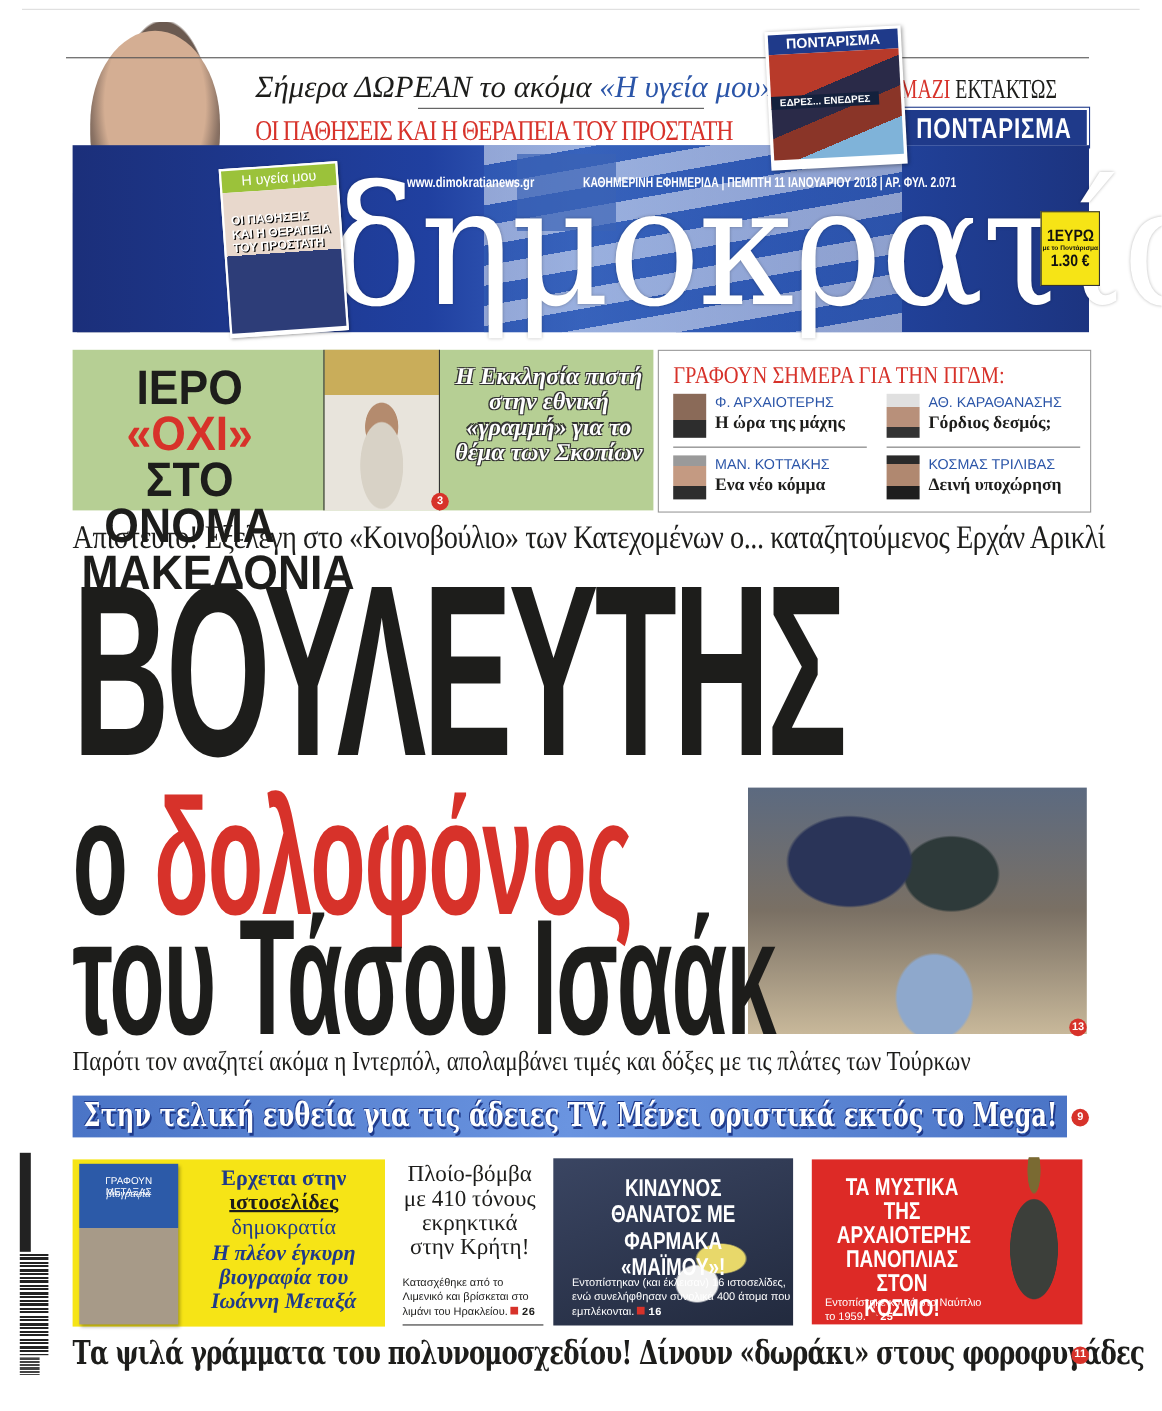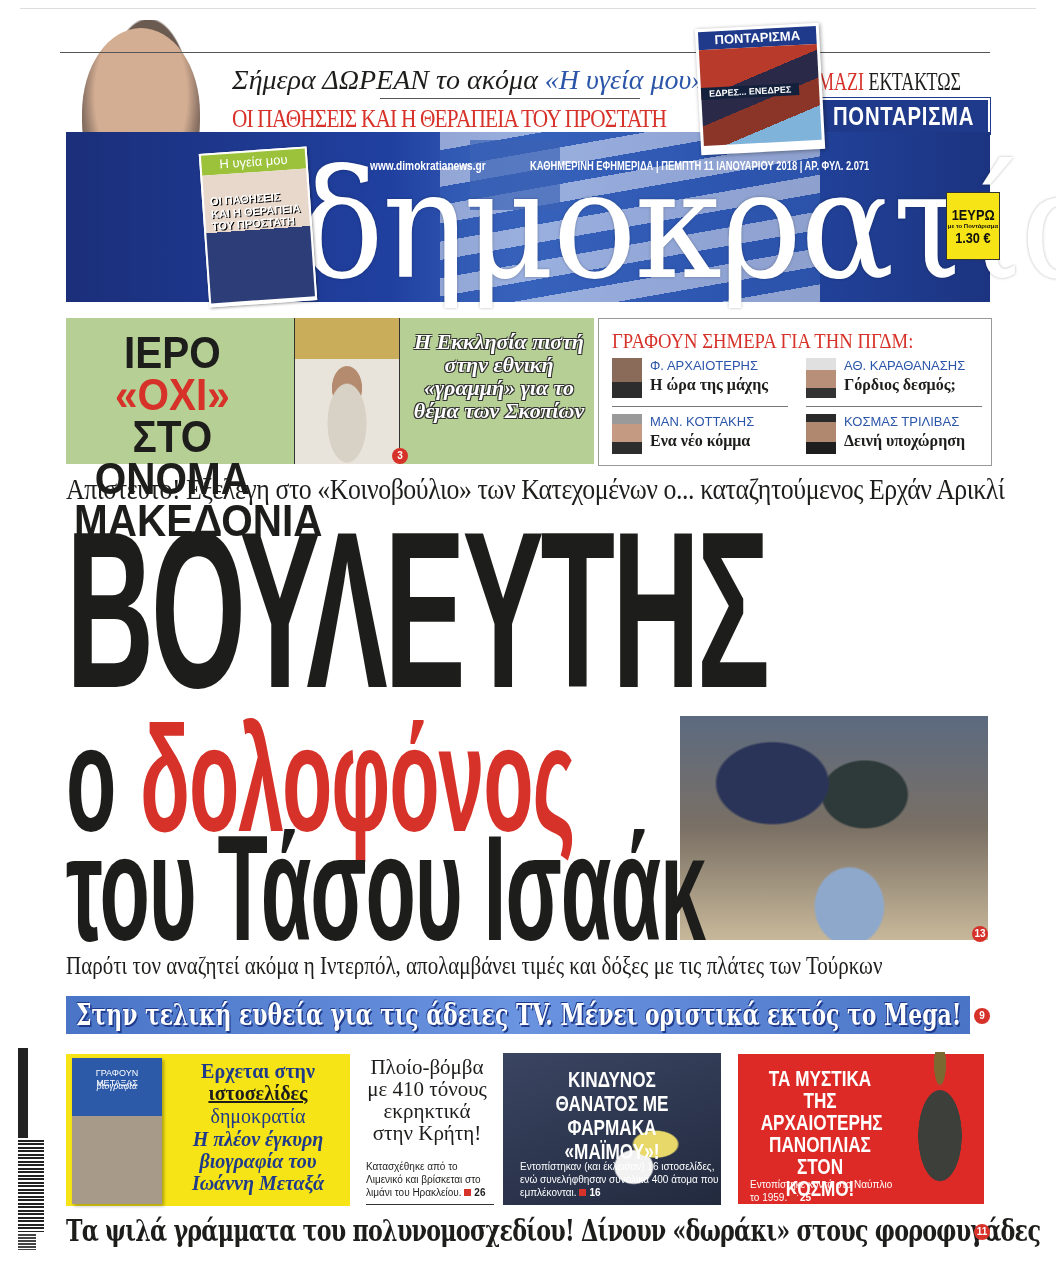--- a/index.html
+++ b/index.html
@@ -77,21 +77,21 @@
   .book-sub{left:74px;top:1080px;width:86px;font-family:Liberation Serif, serif;font-style:italic;font-size:10px;color:#fff;text-align:center;}
   .yb-text{left:170px;top:1060px;width:176px;text-align:center;font-family:"Liberation Serif",serif;color:#1f3a8a;}
   .yb-l1{font-weight:bold;font-size:20px;line-height:22px;}
   .yb-l2{font-weight:bold;font-size:20px;line-height:22px;text-decoration:underline;color:#1d1d1b;}
   .yb-l3{font-size:20px;line-height:24px;}
   .yb-l4{font-style:italic;font-weight:bold;font-size:20px;line-height:22px;}
 
   .ship-head{left:362px;top:1056px;width:130px;font-family:"Liberation Serif",serif;font-size:21px;line-height:22px;text-align:center;color:#1d1d1b;}
   .ship-body{left:366px;top:1160px;width:130px;font-family:"Liberation Sans",sans-serif;font-size:10px;line-height:13px;color:#1d1d1b;}
   .ship-rule{left:366px;top:1204px;width:128px;height:1px;background:#333;}
-  .page-ref{font-family:Liberation Sans, sans-serif;font-weight:bold;}
+  .page-ref{font-family:Liberation Mono, monospace;font-weight:bold;}
   .page-ref::before{content:"";display:inline-block;width:7px;height:7px;background:#d7322a;margin-right:3px;}
 
   .pills-box{left:503px;top:1053px;width:218px;height:152px;background:radial-gradient(ellipse at 70% 60%,#e8d86a 0 10%,transparent 11%),radial-gradient(ellipse at 60% 75%,#f2f2f2 0 10%,transparent 11%),linear-gradient(160deg,#3a4562 0%,#222a3e 100%);}
   .pills-title{left:505px;top:1068px;width:214px;font-family:"Liberation Sans",sans-serif;font-weight:bold;font-size:22px;line-height:24px;color:#fff;text-align:center;transform:scaleX(.78);transform-origin:center top;}
   .pills-body{left:480px;top:1160px;width:210px;font-family:"Liberation Sans",sans-serif;font-size:10px;line-height:13px;color:#fff;margin-left:40px;}
 
   .red-box{left:738px;top:1054px;width:246px;height:150px;background:#dd2a26;}
   .armor{left:900px;top:1052px;width:80px;height:152px;background:radial-gradient(ellipse at 50% 8%,#7a6a32 0 10%,transparent 11%),radial-gradient(ellipse at 50% 55%,#3c3f3a 0 38%,transparent 39%);}
   .red-title{left:744px;top:1068px;width:152px;font-family:"Liberation Sans",sans-serif;font-weight:bold;font-size:22px;line-height:22px;color:#fff;text-align:center;transform:scaleX(.78);transform-origin:center top;}
   .red-body{left:750px;top:1178px;width:150px;font-family:"Liberation Sans",sans-serif;font-size:10px;line-height:13px;color:#fff;}

